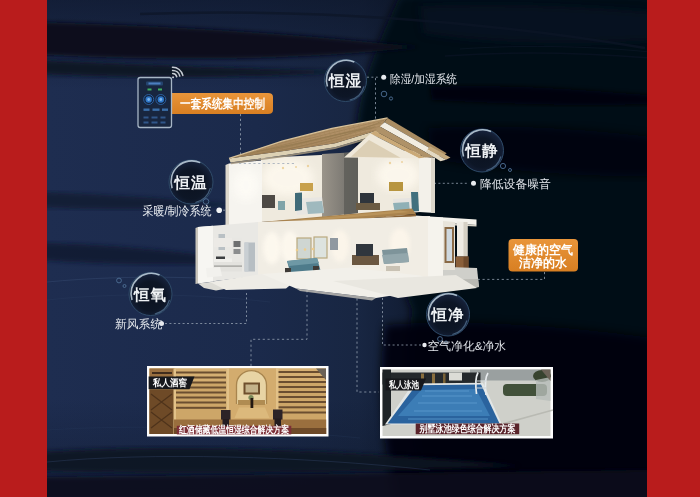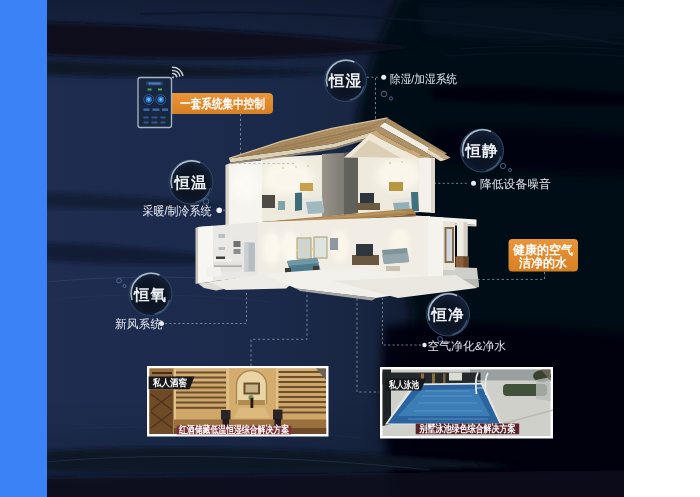--- a/index.html
+++ b/index.html
@@ -1,16 +1,16 @@
 <!DOCTYPE html>
 <html><head>
 <meta charset="utf-8">
 <style>
   html,body{margin:0;padding:0;background:#fff;}
-  #stage{position:relative;width:624px;height:497px;background:#3b82f6;font-family:"Liberation Sans",sans-serif;overflow:hidden;}
+  #stage{position:relative;width:700px;height:497px;background:#b91c1c;font-family:"Liberation Sans",sans-serif;overflow:hidden;}
 </style>
 </head>
 <body>
 <div id="stage">
 <svg width="700" height="497" viewBox="0 0 700 497">
 <defs>
   <linearGradient id="bgGrad" x1="0" y1="0" x2="1" y2="0">
     <stop offset="0" stop-color="#1e2d50"></stop>
     <stop offset="0.35" stop-color="#1b2a4b"></stop>
     <stop offset="0.52" stop-color="#182642"></stop>

